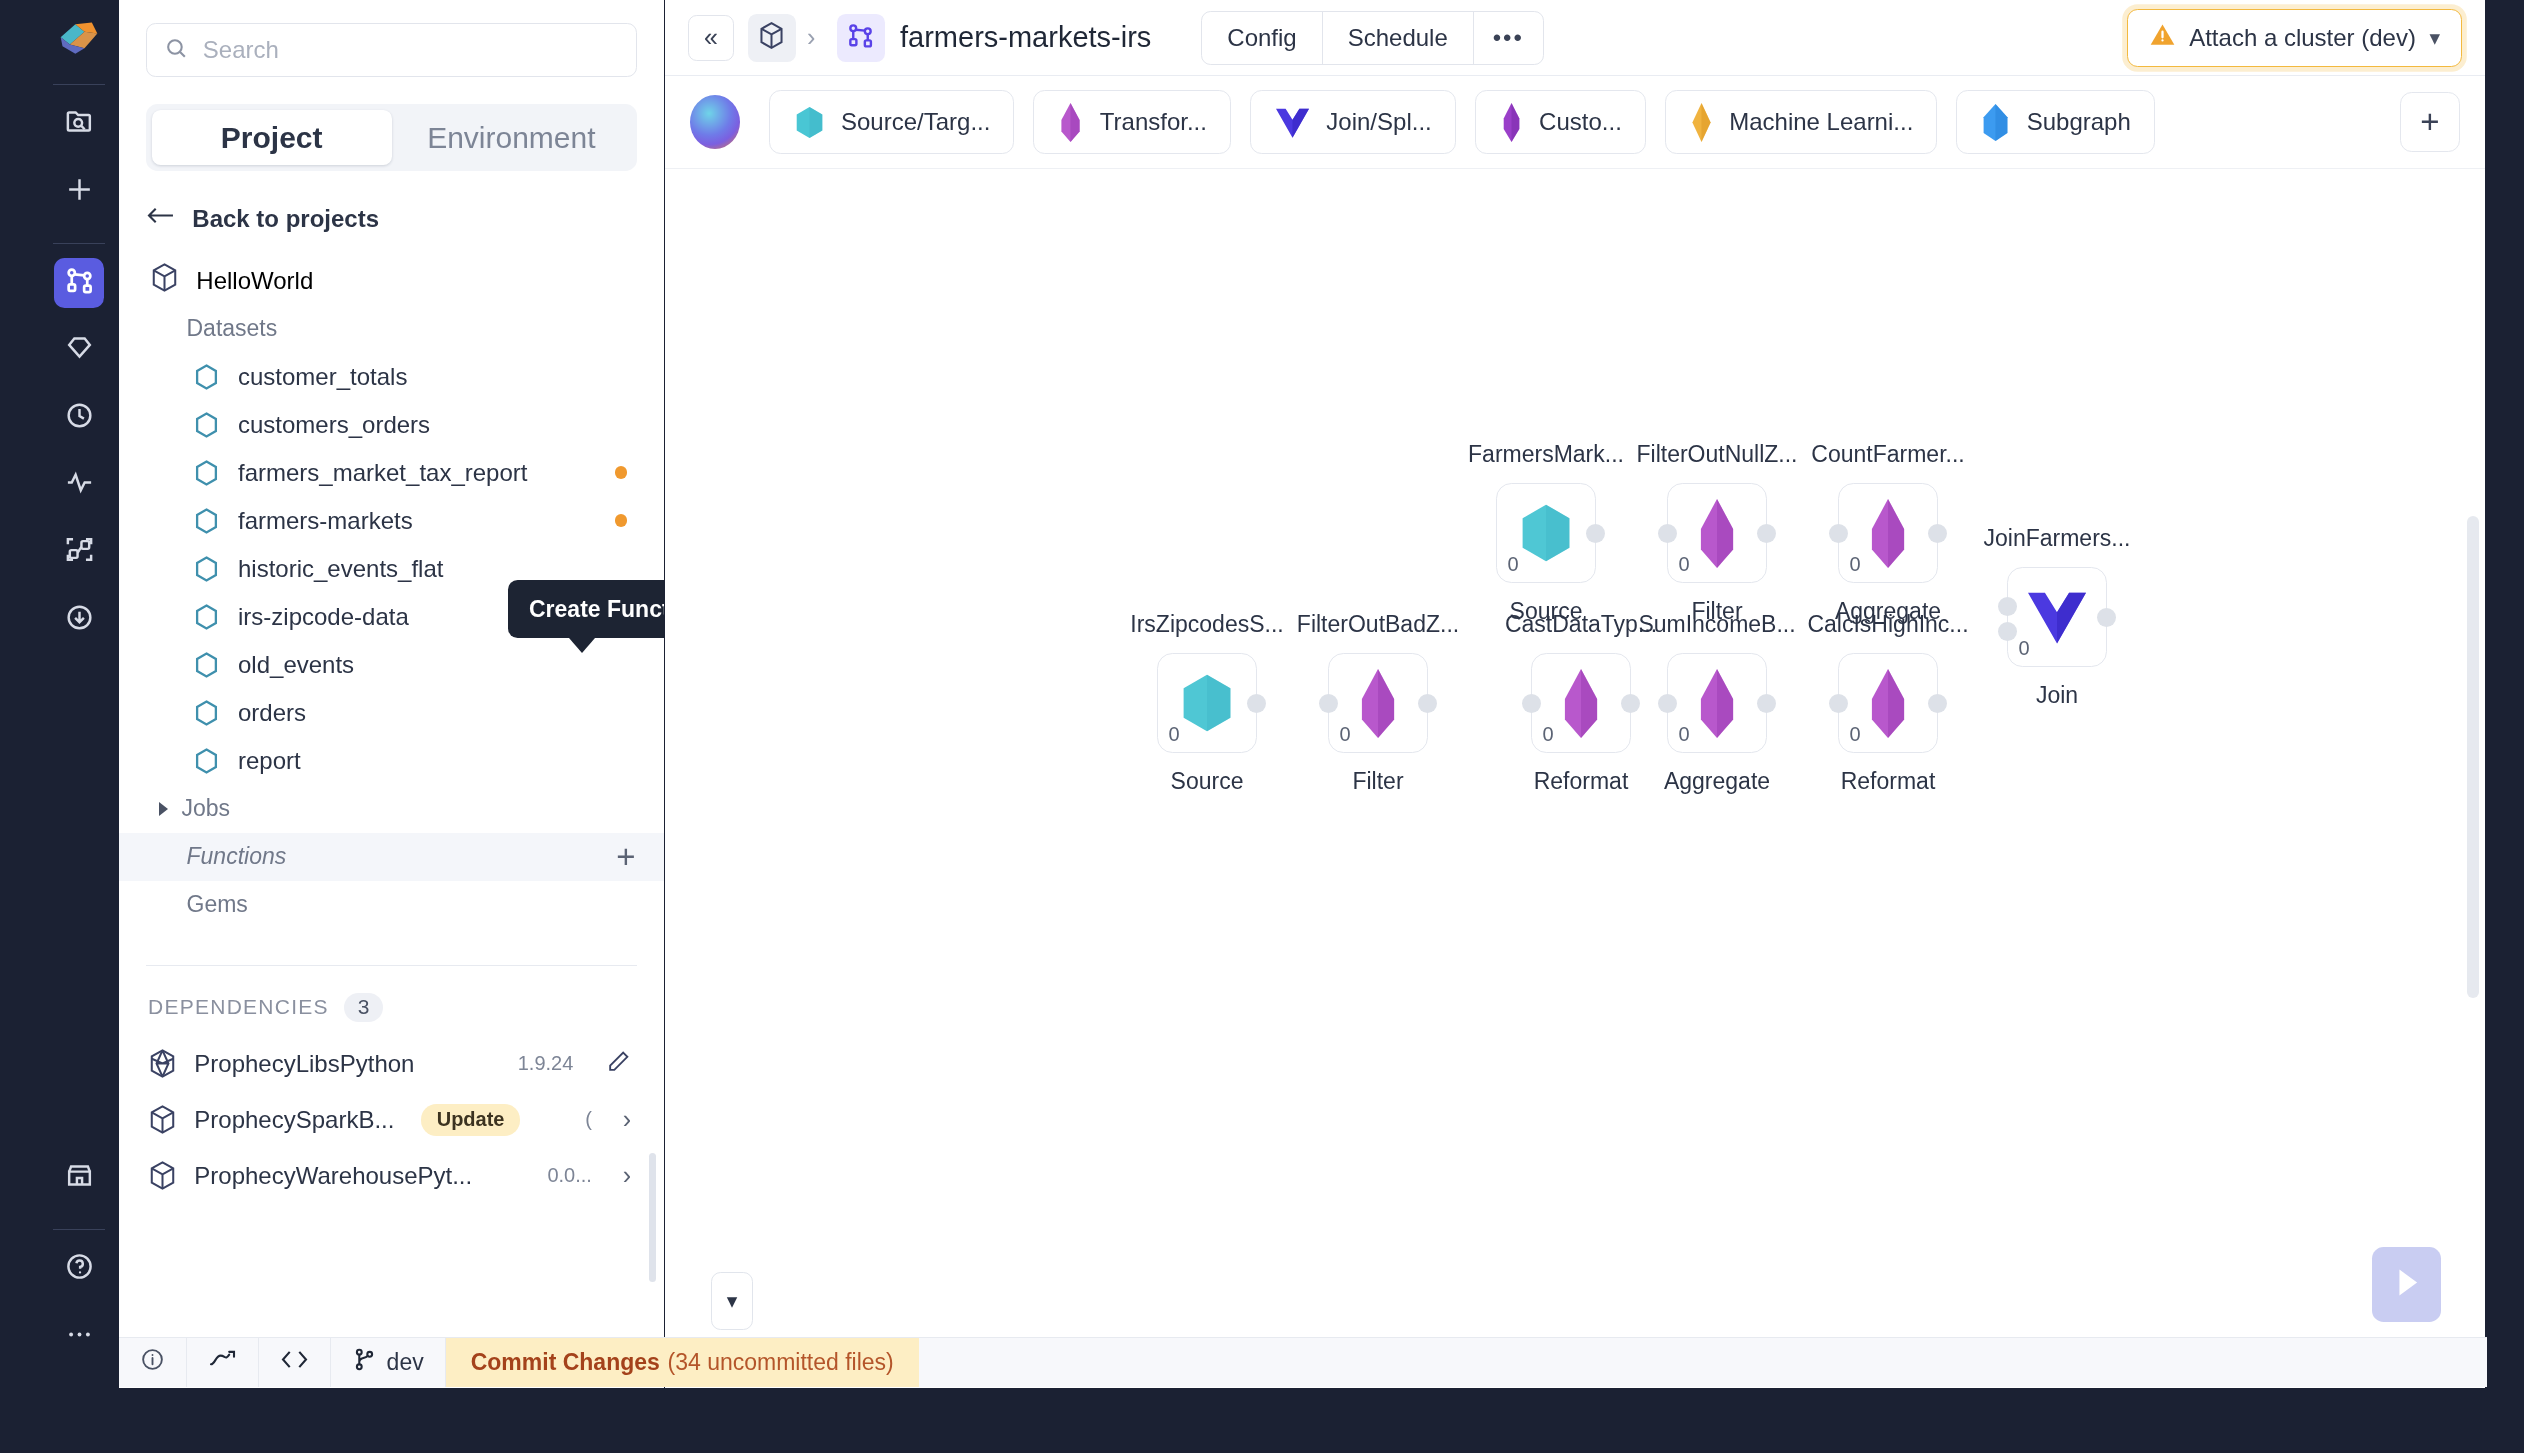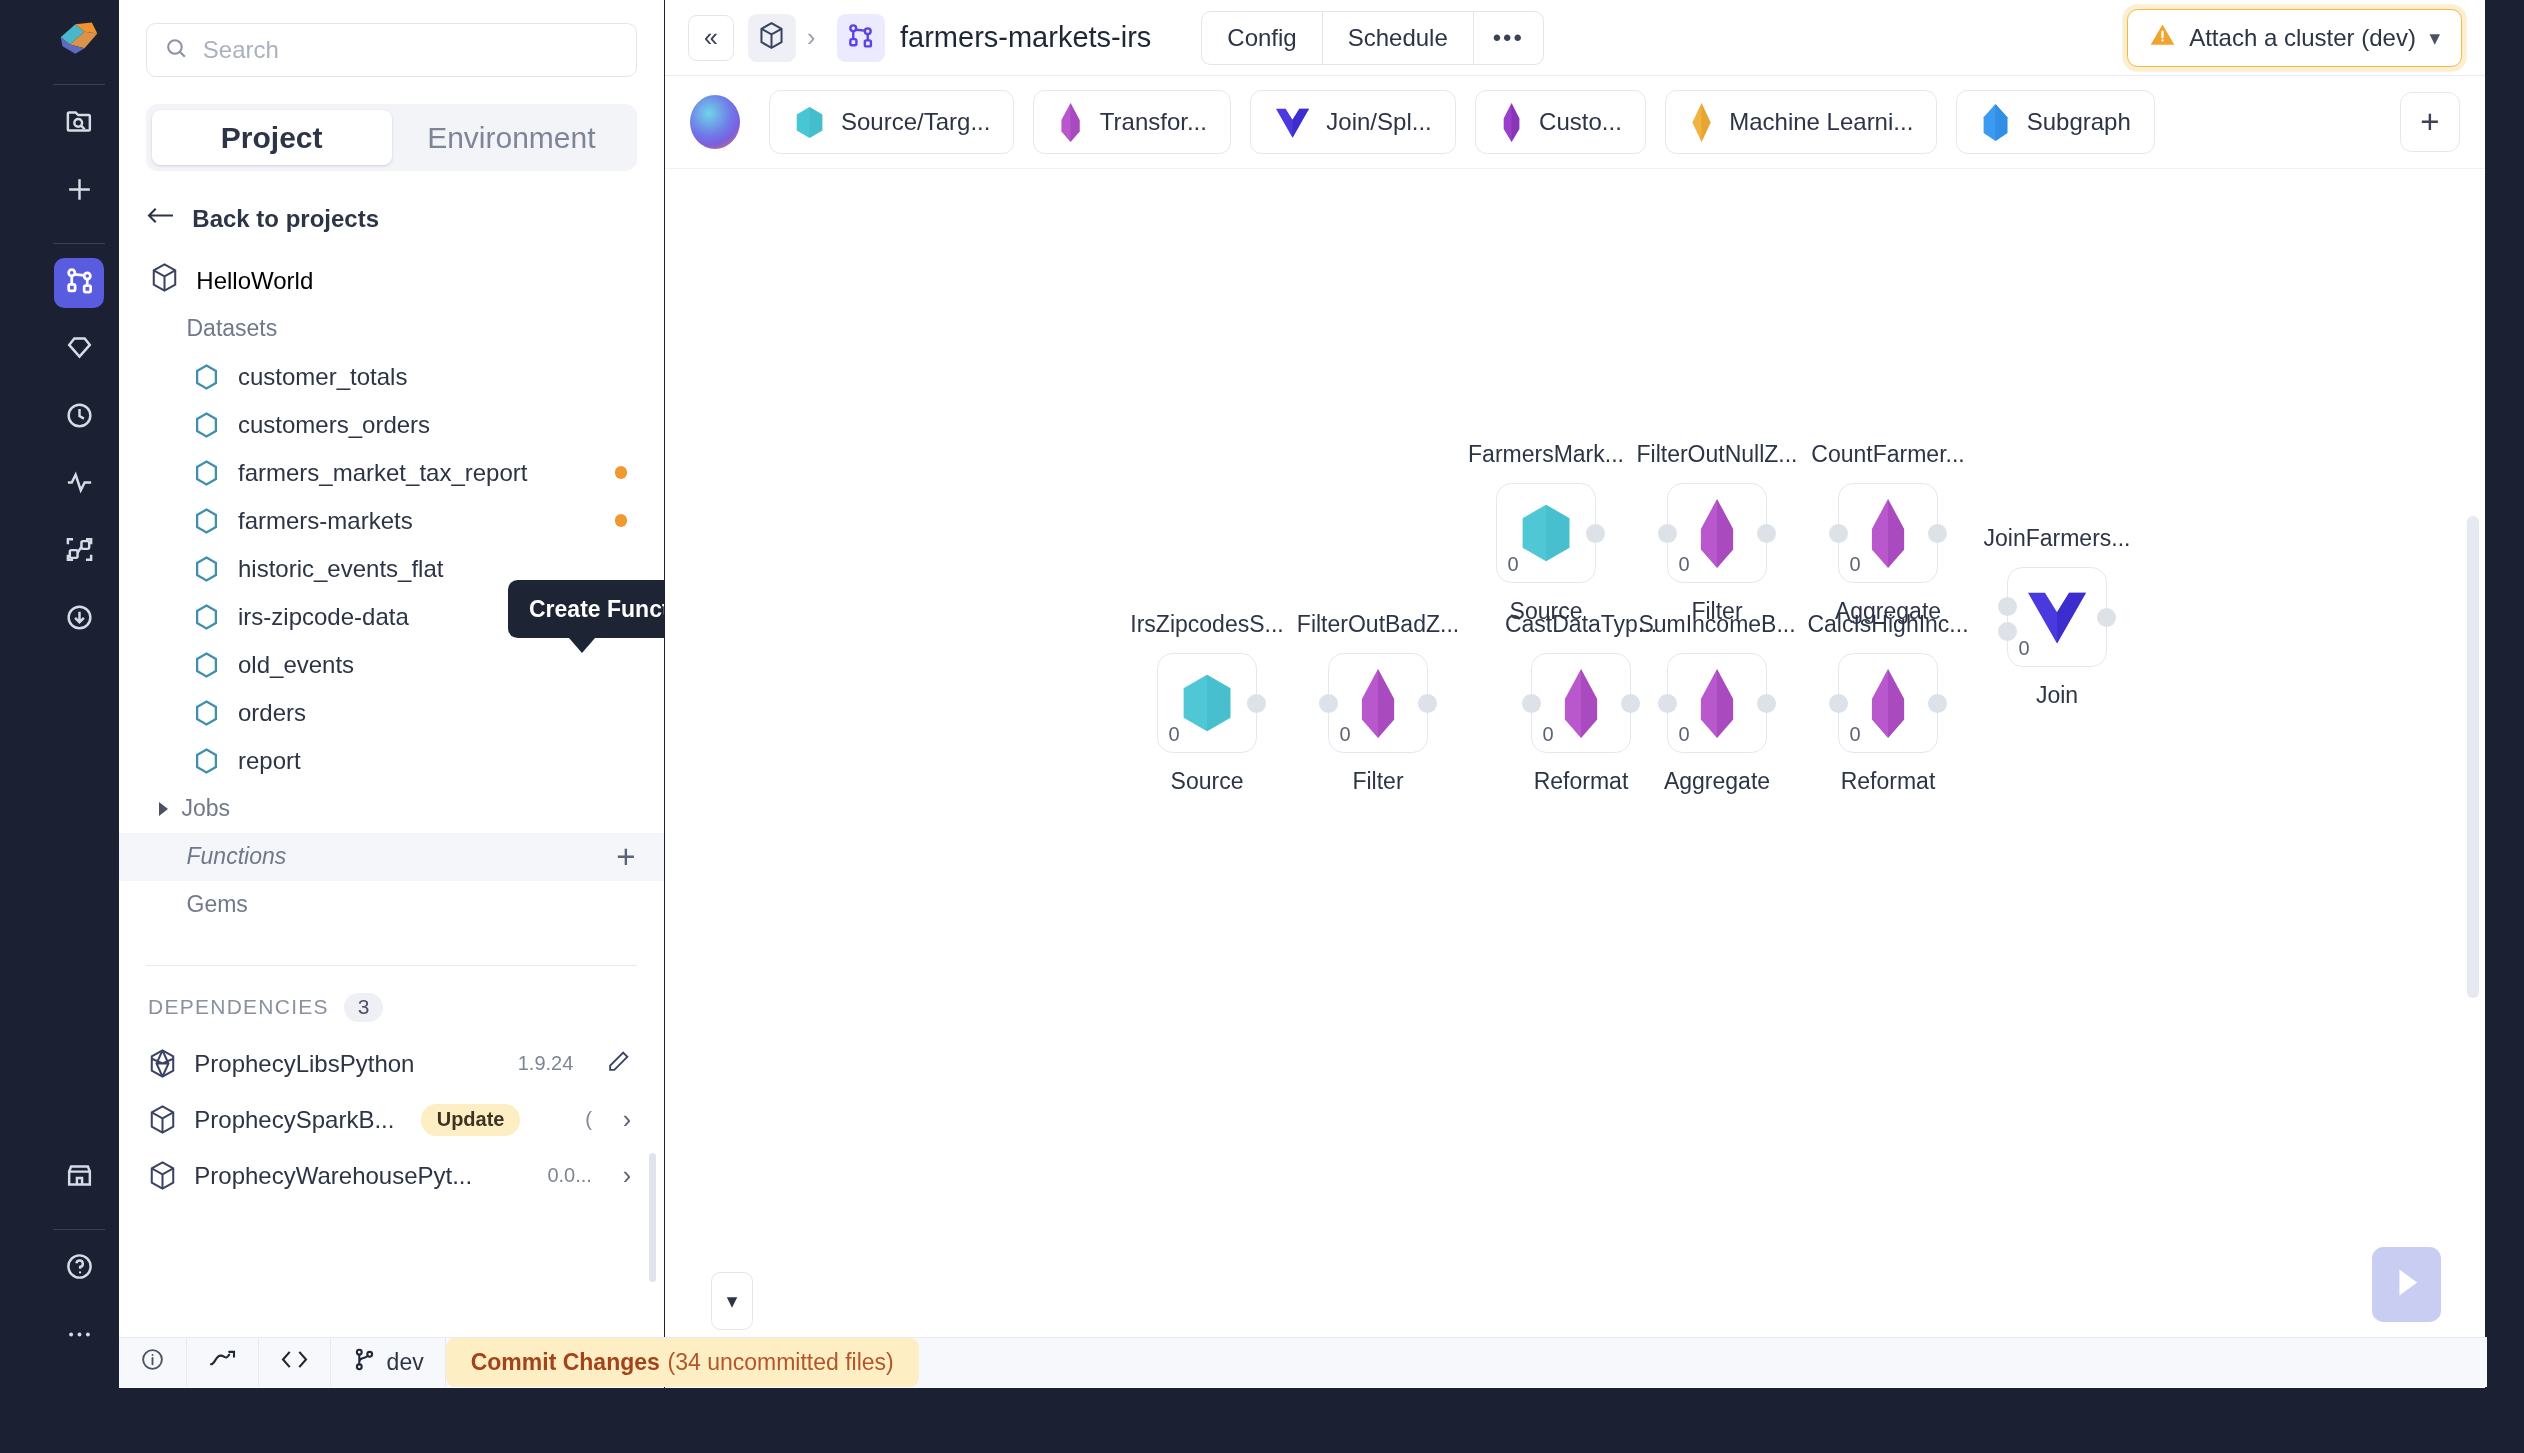--- a/index.html
+++ b/index.html
@@ -125,21 +125,21 @@
     background: #f7f8fb; border-top: 1px solid #e7eaf0;
     display: flex; align-items: center;
   }
   .st-cell {
     height: 100%; display: flex; align-items: center; justify-content: center;
     padding: 0 21px; border-right: 1px solid #e7eaf0; cursor: pointer;
     font-size: 23px; color: #2c3446; gap: 9.6px;
   }
   .st-commit {
     background: #fdeec4; color: #a4421b; font-size: 23px;
-    height: 100%; display: flex; align-items: center; padding: 0 25px; cursor: pointer; border-radius: 9px;
+    height: 100%; display: flex; align-items: center; padding: 0 25px; cursor: pointer;
   }
   .st-commit b { margin-right: 7.7px; }
   .st-commit span { color: #b4552a; }
 
   
   #main {
     position: absolute; left: 665px; top: 0; right: 39px; height: 1388px;
     background: #fff; display: flex; flex-direction: column;
   }
   #topbar {

